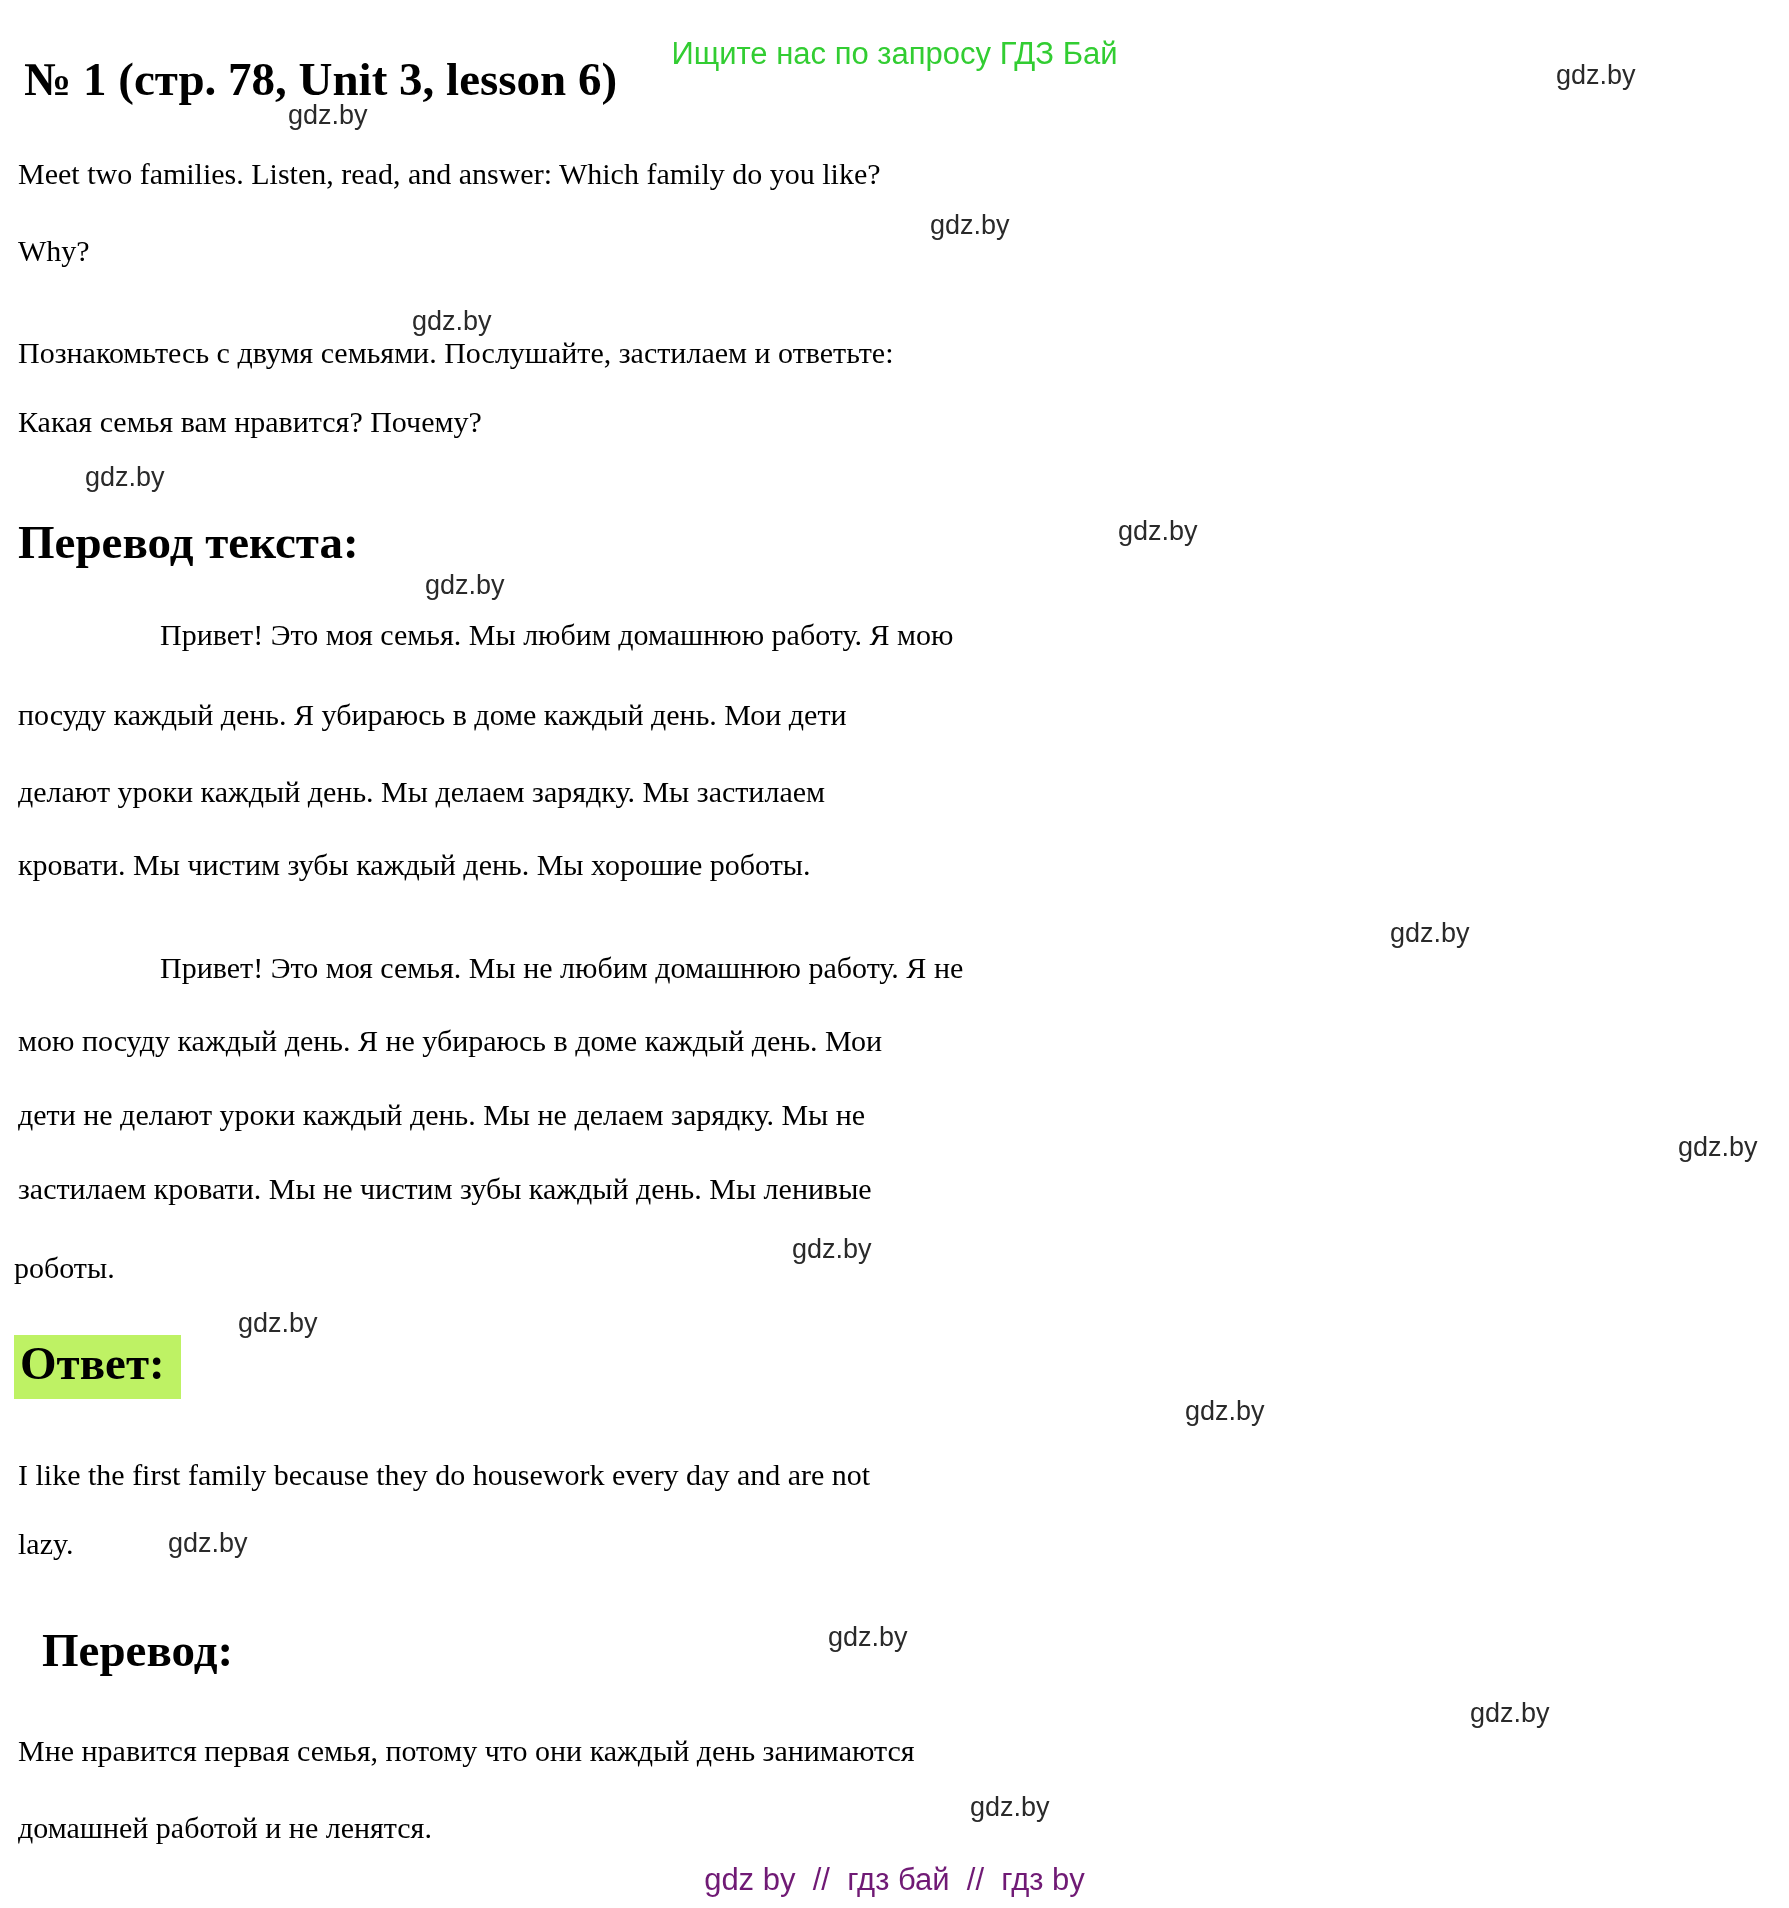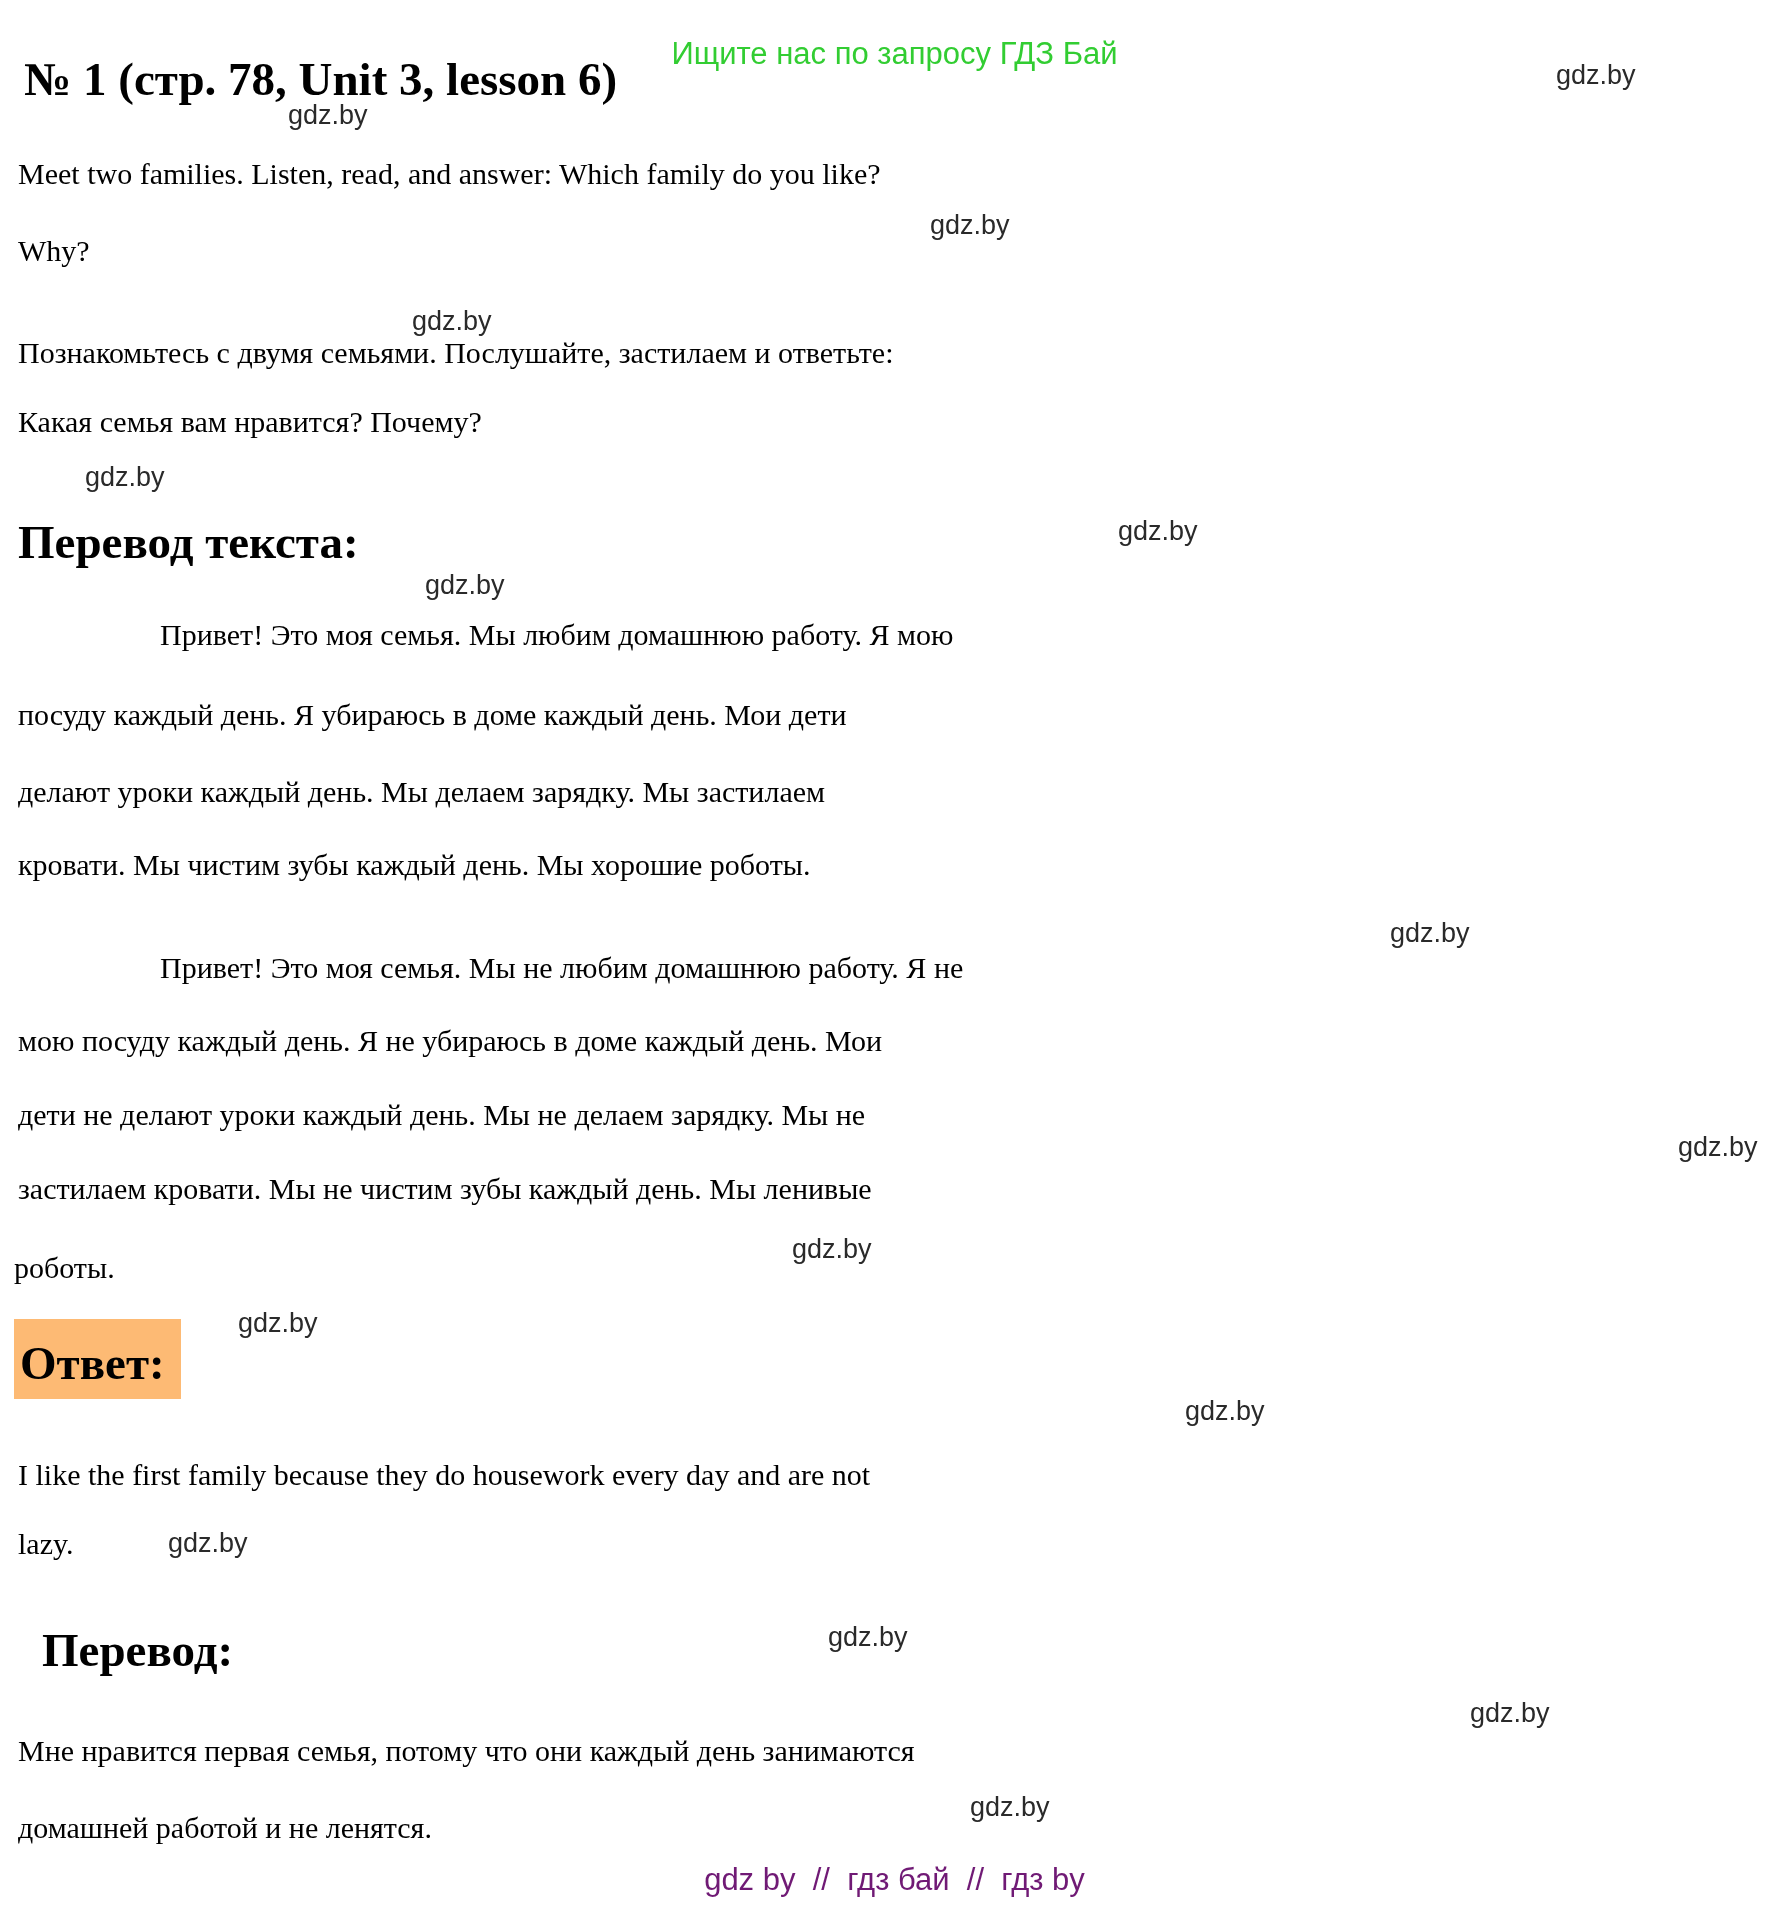--- a/index.html
+++ b/index.html
@@ -41,22 +41,22 @@
     position: absolute;
     top: 1862px; left: 0;
     width: 100%;
     text-align: center;
     font-family: "Liberation Sans", sans-serif;
     font-size: 31px;
     color: #701a75;
     white-space: pre;
   }
   .highlight {
-    background: #fdba74;
-    padding: 18px 16px 10px 6px;
+    background: #bef264;
+    padding: 2px 16px 10px 6px;
   }
 </style>
 </head>
 <body>
 
 <div class="promo">Ищите нас по запросу ГДЗ Бай</div>
 
 <div class="line bold" style="left:18px; top:52px;margin-left:6px;">№ 1 (стр. 78, Unit 3, lesson 6)</div>
 
 <div class="line" style="left:18px; top:157px;">Meet two families. Listen, read, and answer: Which family do you like?</div>

